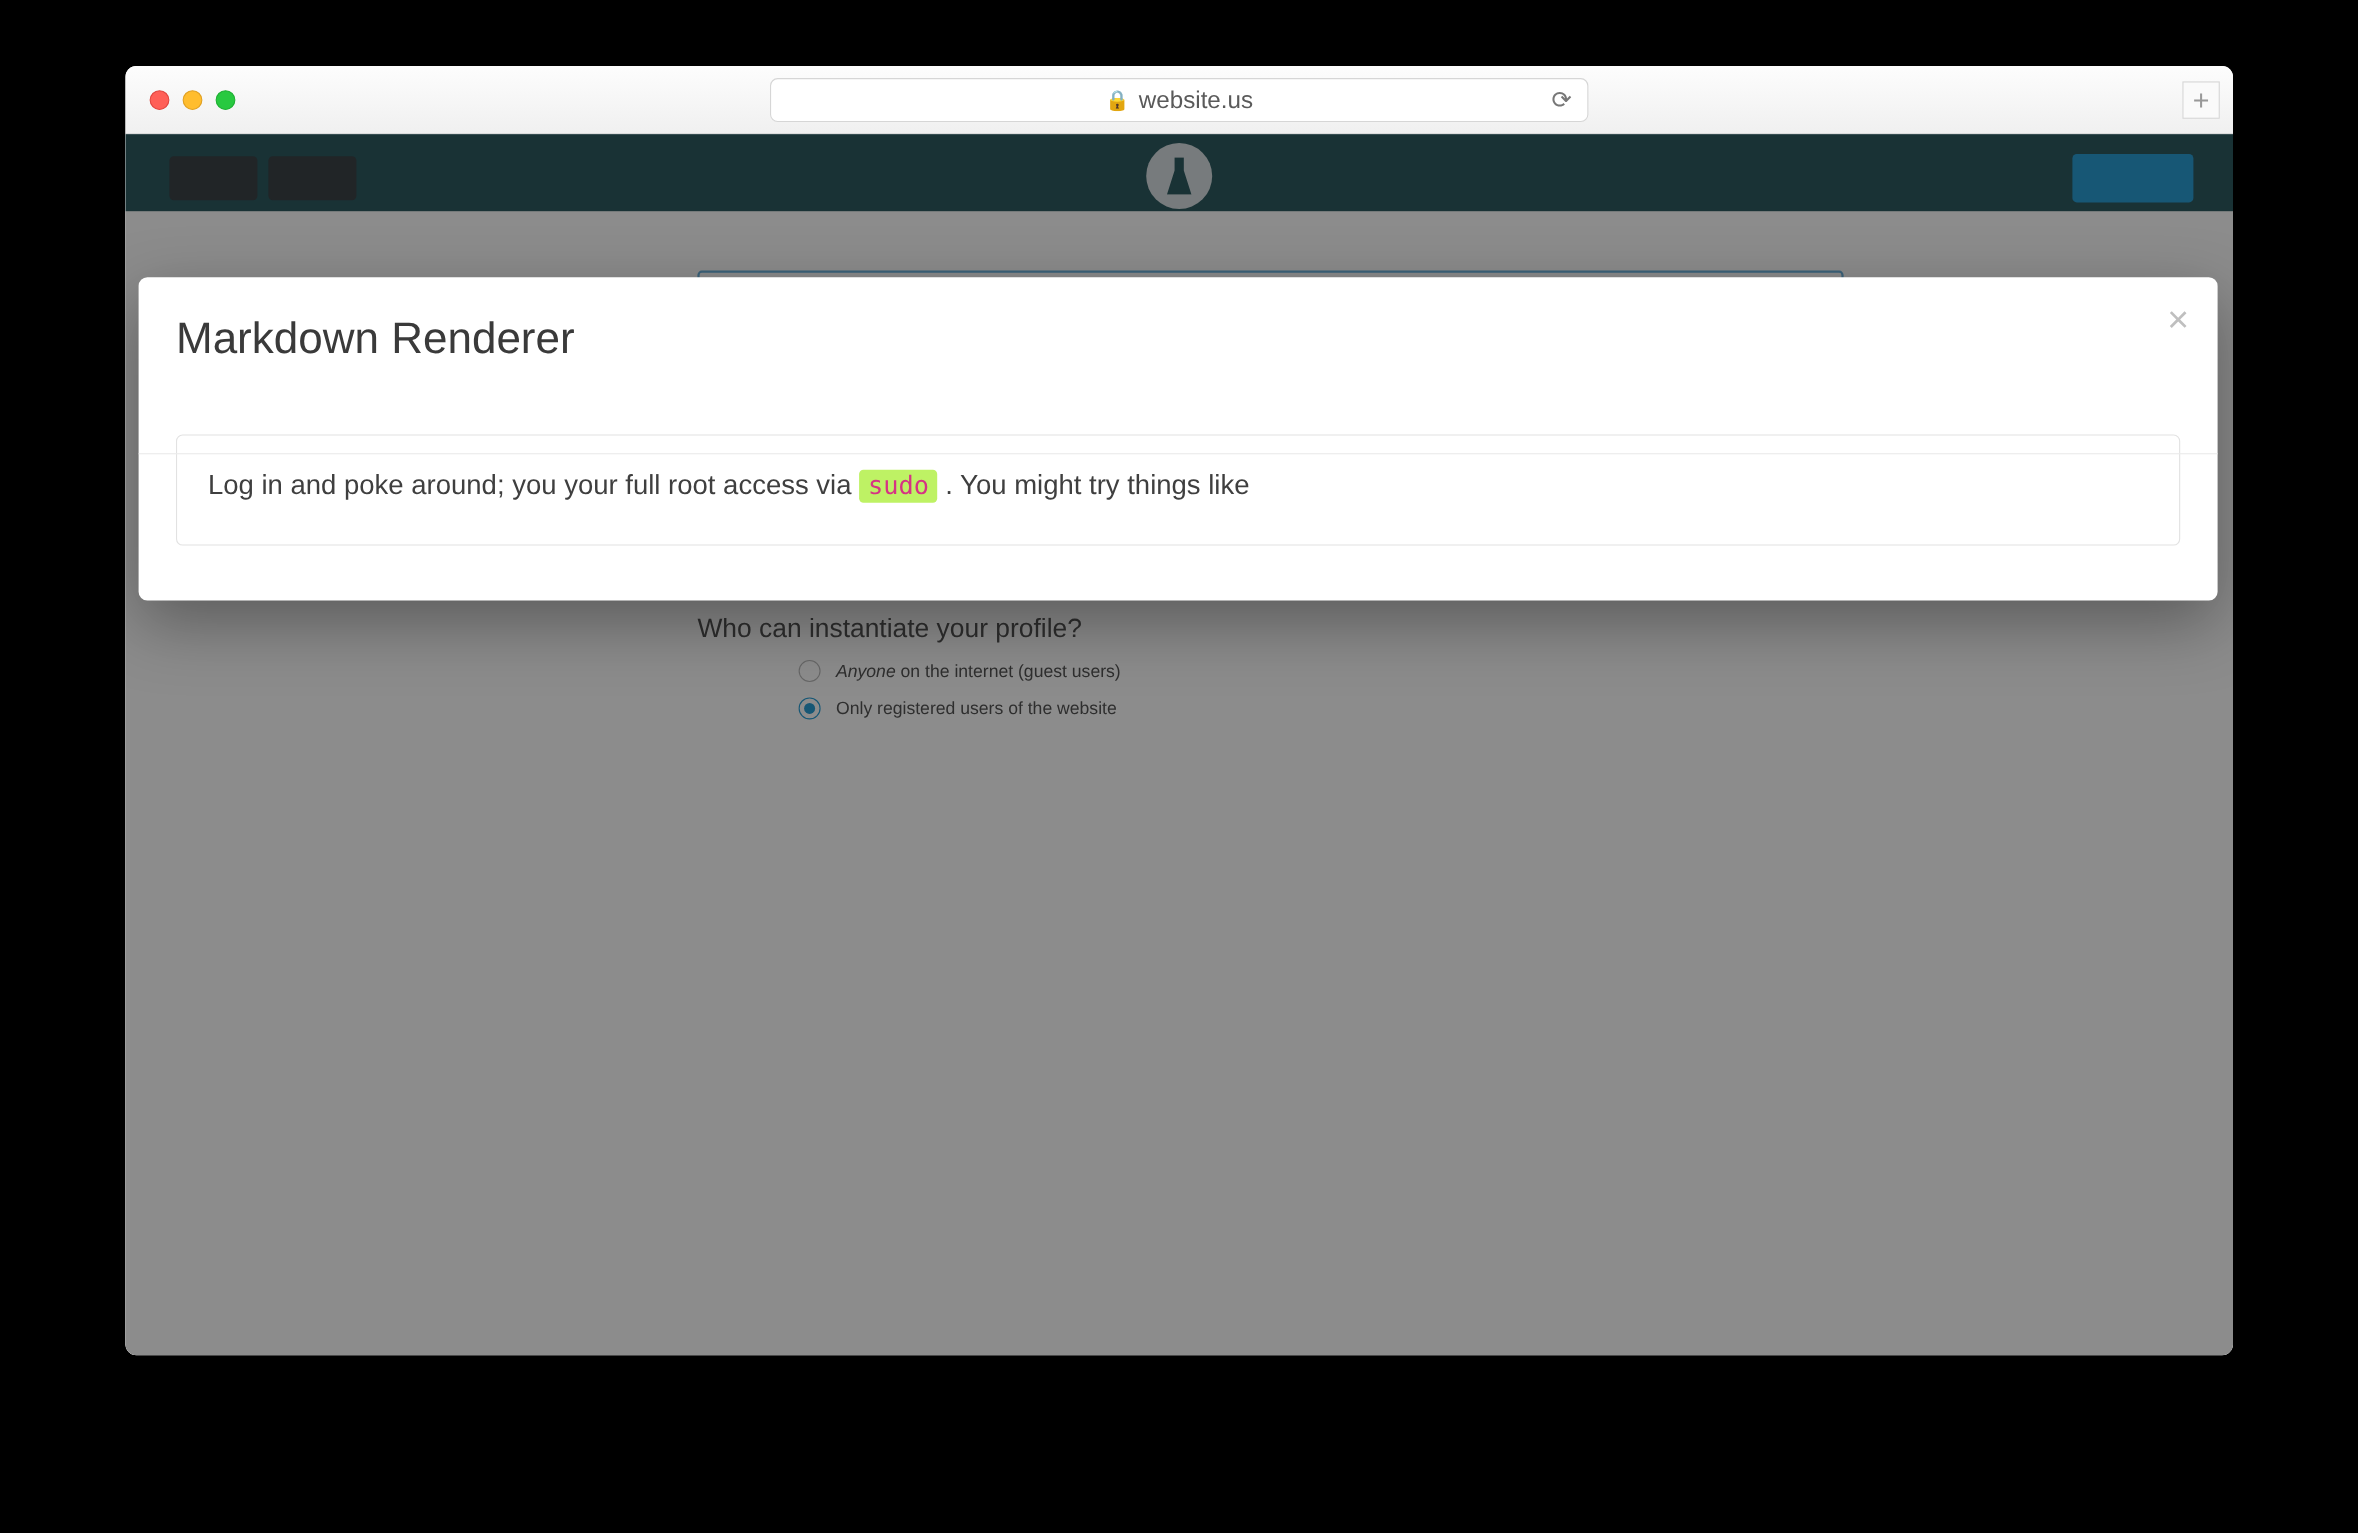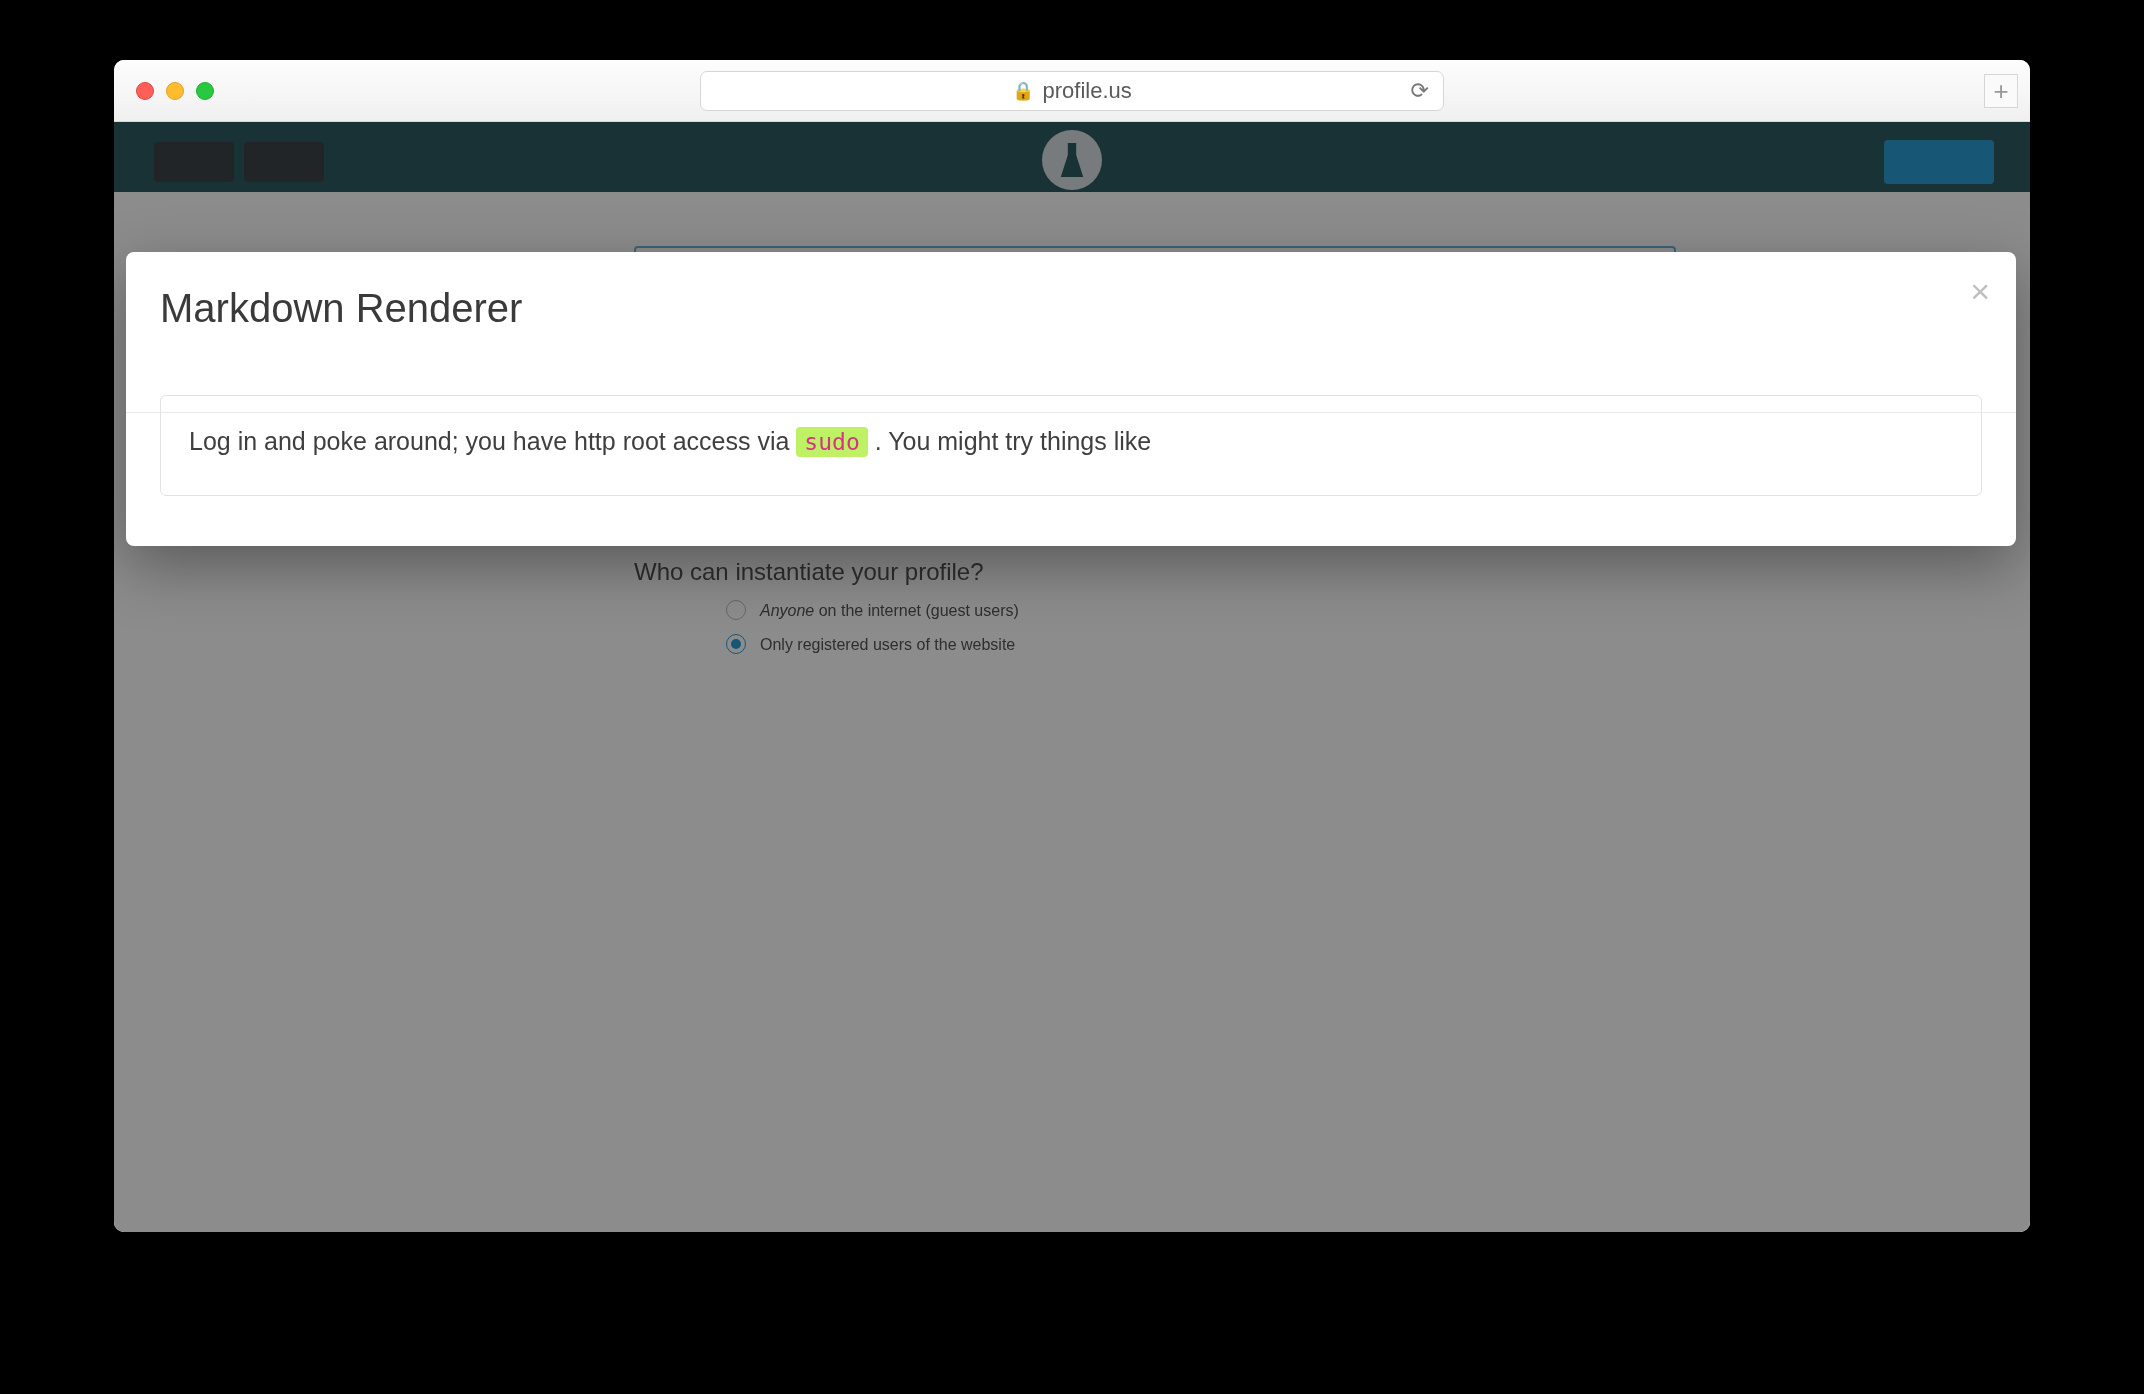--- a/index.html
+++ b/index.html
@@ -66,21 +66,21 @@
 <div class="stage">
 
   <div class="browser-chrome">
     <div class="traffic">
       <div class="dot red"></div>
       <div class="dot yellow"></div>
       <div class="dot green"></div>
     </div>
     <div class="addrbar">
       <span class="lock">🔒</span>
-      <span>profile.us</span>
+      <span>website.us</span>
       <span class="reload">⟳</span>
     </div>
     <div class="newtab">+</div>
   </div>
 
   <div class="page">
     <div class="navbar">
       <div class="nav-left-btn a"></div>
       <div class="nav-left-btn b"></div>
       <div class="logo-badge">
@@ -124,19 +124,19 @@
     </div>
 
     <div class="dim"></div>
 
     <div class="modal">
       <div class="modal-close">×</div>
       <h1>Markdown Renderer</h1>
       <div class="modal-hr"></div>
       <div class="render-box">
         <div>
-          <span>Log in and poke around; you have http root access via </span><code>sudo</code><span> . You might try things like</span>
+          <span>Log in and poke around; you your full root access via </span><code>sudo</code><span> . You might try things like</span>
         </div>
       </div>
     </div>
 
   </div>
 </div>
 
 </body></html>

